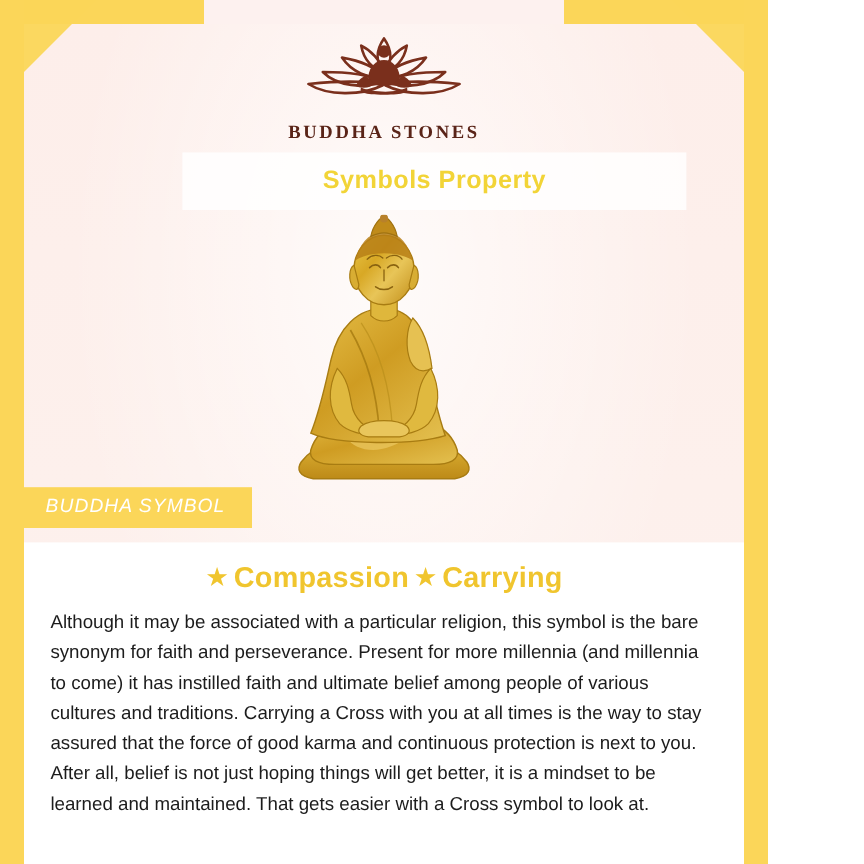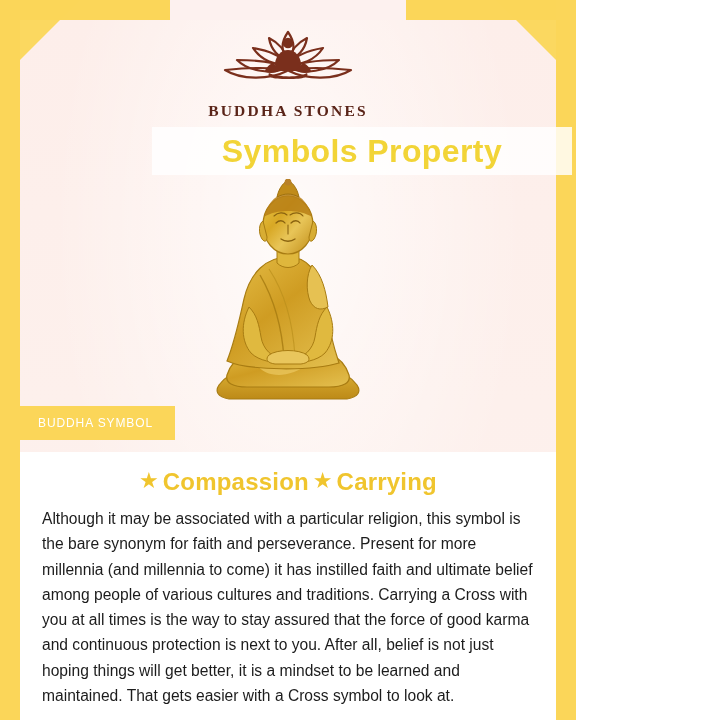--- a/index.html
+++ b/index.html
@@ -4,21 +4,21 @@
 <style>
   * { box-sizing: border-box; margin: 0; padding: 0; }
   html, body {
     width: 720px; height: 720px;
     font-family: "Liberation Sans", sans-serif;
     background: #ffffff;
     overflow: hidden;
   }
   .page {
     position: relative;
-    width: 576px; height: 720px;
+    width: 640px; height: 720px;
     background: #fdf1ef;
     overflow: hidden;
   }
   
   .band-left {
     position: absolute; left: 0; top: 0;
     width: 20px; height: 720px;
     background: #fbd659;
   }
   .band-right {
@@ -82,21 +82,21 @@
     left: 152px; top: 127px;
     width: 420px; height: 48px;
     background: rgba(255,255,255,.82);
     display: flex; align-items: center; justify-content: center;
   }
   .title-banner::before {
     content:""; position:absolute; left:-0px; top:0; width:3px; height:100%;
     background: rgba(255,255,255,.2);
   }
   .title-text {
-    font-size: 32px;
+    font-size: 21px;
     font-weight: 700;
     color: #f2d437;
     letter-spacing: .4px;
     text-shadow: 0 1px 0 rgba(255,255,255,.6);
     font-family: "Liberation Sans", sans-serif;
   }
 
   
   .buddha-area {
     position: absolute; left: 0; right: 0; top: 178px;
@@ -109,23 +109,24 @@
   .symbol-tag {
     position: absolute;
     left: 20px; top: 406px;
     height: 34px;
     padding: 0 22px 0 18px;
     background: #fbd659;
     display: flex; align-items: center;
   }
   .symbol-tag-label {
     color: #ffffff;
-    font-size: 12px;
+    font-size: 16px;
     letter-spacing: .9px;
     font-family: "Liberation Sans", sans-serif;
+    font-style: italic;
   }
 
   
   .body-panel {
     position: absolute;
     left: 20px; right: 20px; top: 452px; bottom: 0;
     background: #ffffff;
     padding: 16px 22px 10px 22px;
   }
   .subtitle-row {

